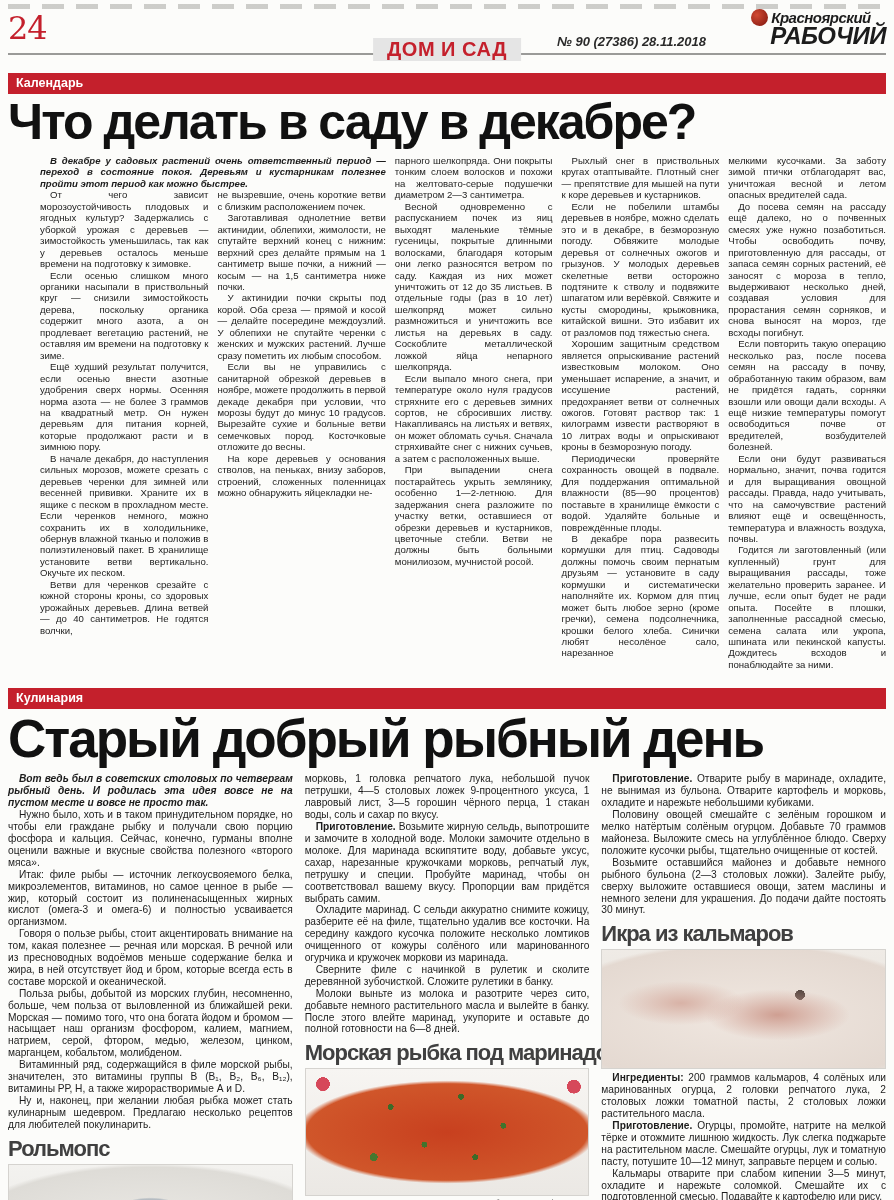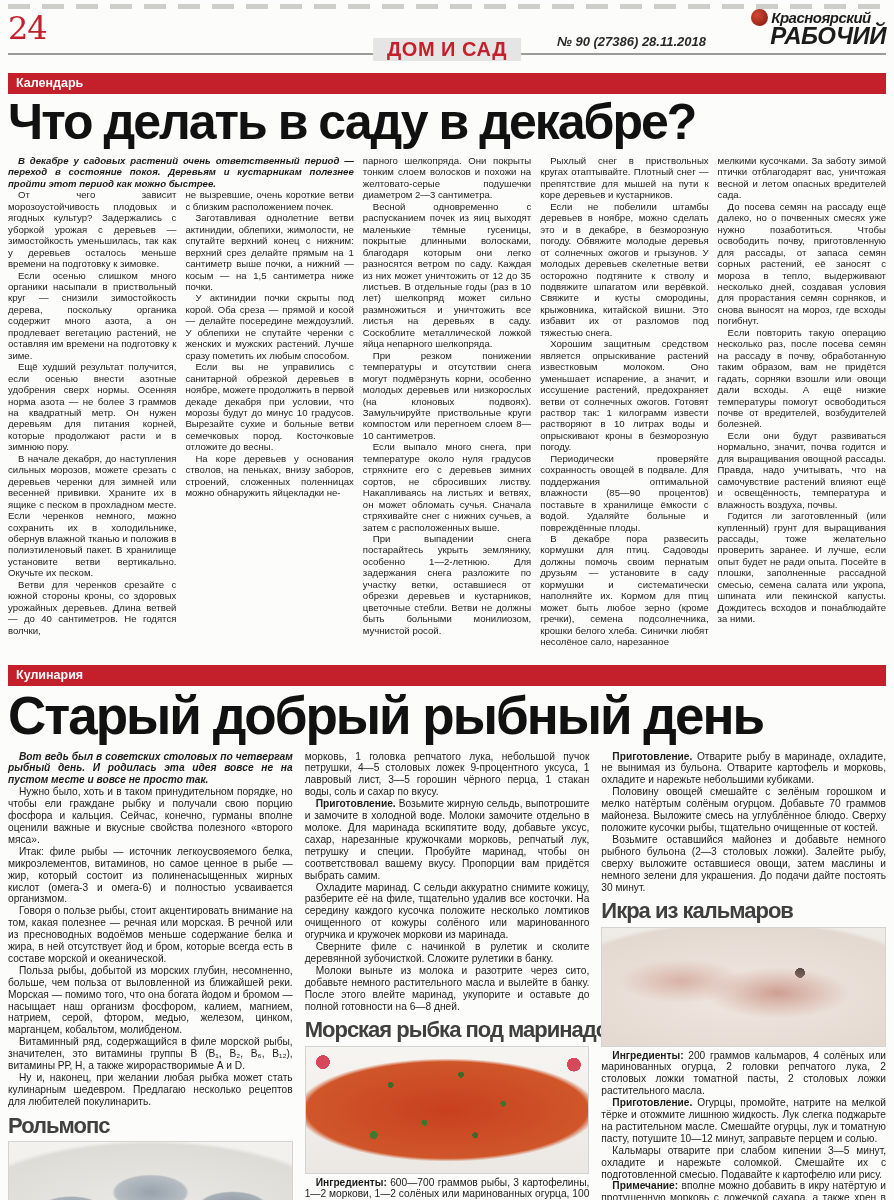--- a/index.html
+++ b/index.html
@@ -20,21 +20,21 @@
   .mh2{font-style:italic;font-weight:bold;font-size:24px;letter-spacing:-.5px;margin-left:19px;margin-top:-2px;}
   
   .rubric{background:#c4202c;color:#fff;font-weight:bold;font-size:12.5px;padding:3px 8px 4px;margin-top:18px;}
   
   .h1{font-weight:bold;color:#111;letter-spacing:-2px;line-height:1.02;margin:3px 0 7px;}
   .h1.cal{font-size:50px;}
   .h1.cook{font-size:53px;}
   .lead{font-weight:bold;font-style:italic;font-size:13px;line-height:1.22;margin:0 0 7px;}
   .lead2{font-weight:bold;font-style:italic;font-size:12.5px;line-height:1.25;margin:0 0 6px;}
   .cal-cols{display:flex;gap:9px;}
-  .lead-wrap{flex:0 0 calc((100% - 36px)*0.4 + 9px);}
+  .lead-wrap{flex:0 0 calc((100% - 36px)*0.4 + 9px);margin-left:32px;}
   .two-cols{display:flex;gap:9px;}
   .col{flex:1 1 0;min-width:0;}
   .cal-cols p{font-size:9.6px;line-height:11.45px;margin:0;text-align:justify;text-indent:10px;}
   .cal-cols p.ni{text-indent:0;}
   
   .cook-cols{display:flex;gap:12px;margin-top:2px;}
   .ccol{flex:1 1 0;min-width:0;}
   .ccol p{font-size:10.2px;line-height:11.9px;margin:0;text-align:justify;text-indent:11px;}
   .ccol p.ni{text-indent:0;}
   .h2{font-weight:bold;font-size:22px;letter-spacing:-1px;color:#404040;margin:6px 0 4px;line-height:1.05;white-space:nowrap;}
@@ -104,21 +104,20 @@
               <p>Заготавливая однолетние ветви актинидии, облепихи, жимолости, не спутайте верхний конец с нижним: верхний срез делайте прямым на 1 сантиметр выше почки, а нижний — косым — на 1,5 сантиметра ниже почки.</p>
               <p>У актинидии почки скрыты под корой. Оба среза — прямой и косой — делайте посередине междоузлий. У облепихи не спутайте черенки с женских и мужских растений. Лучше сразу пометить их любым способом.</p>
               <p>Если вы не управились с санитарной обрезкой деревьев в ноябре, можете продолжить в первой декаде декабря при условии, что морозы будут до минус 10 градусов. Вырезайте сухие и больные ветви семечковых пород. Косточковые отложите до весны.</p>
               <p>На коре деревьев у основания стволов, на пеньках, внизу заборов, строений, сложенных поленницах можно обнаружить яйцекладки не-</p>
             </div>
         </div>
       </div>
       <div class="col">
           <p class="ni">парного шелкопряда. Они покрыты тонким слоем волосков и похожи на желтовато-серые подушечки диаметром 2—3 сантиметра.</p>
           <p>Весной одновременно с распусканием почек из яиц выходят маленькие тёмные гусеницы, покрытые длинными волосками, благодаря которым они легко разносятся ветром по саду. Каждая из них может уничтожить от 12 до 35 листьев. В отдельные годы (раз в 10 лет) шелкопряд может сильно размножиться и уничтожить все листья на деревьях в саду. Соскоблите металлической ложкой яйца непарного шелкопряда.</p>
-          <p>При резком понижении температуры и отсутствии снега могут подмёрзнуть корни, особенно молодых деревьев или низкорослых (на клоновых подвоях). Замульчируйте приствольные круги компостом или перегноем слоем 8—10 сантиметров.</p>
           <p>Если выпало много снега, при температуре около нуля градусов стряхните его с деревьев зимних сортов, не сбросивших листву. Накапливаясь на листьях и ветвях, он может обломать сучья. Сначала стряхивайте снег с нижних сучьев, а затем с расположенных выше.</p>
           <p>При выпадении снега постарайтесь укрыть землянику, особенно 1—2-летнюю. Для задержания снега разложите по участку ветки, оставшиеся от обрезки деревьев и кустарников, цветочные стебли. Ветви не должны быть больными монилиозом, мучнистой росой.</p>
         </div>
       <div class="col">
           <p>Рыхлый снег в приствольных кругах отаптывайте. Плотный снег — препятствие для мышей на пути к коре деревьев и кустарников.</p>
           <p>Если не побелили штамбы деревьев в ноябре, можно сделать это и в декабре, в безморозную погоду. Обвяжите молодые деревья от солнечных ожогов и грызунов. У молодых деревьев скелетные ветви осторожно подтяните к стволу и подвяжите шпагатом или верёвкой. Свяжите и кусты смородины, крыжовника, китайской вишни. Это избавит их от разломов под тяжестью снега.</p>
           <p>Хорошим защитным средством является опрыскивание растений известковым молоком. Оно уменьшает испарение, а значит, и иссушение растений, предохраняет ветви от солнечных ожогов. Готовят раствор так: 1 килограмм извести растворяют в 10 литрах воды и опрыскивают кроны в безморозную погоду.</p>
           <p>Периодически проверяйте сохранность овощей в подвале. Для поддержания оптимальной влажности (85—90 процентов) поставьте в хранилище ёмкости с водой. Удаляйте больные и повреждённые плоды.</p>
           <p>В декабре пора развесить кормушки для птиц. Садоводы должны помочь своим пернатым друзьям — установите в саду кормушки и систематически наполняйте их. Кормом для птиц может быть любое зерно (кроме гречки), семена подсолнечника, крошки белого хлеба. Синички любят несолёное сало, нарезанное</p>
         </div>

